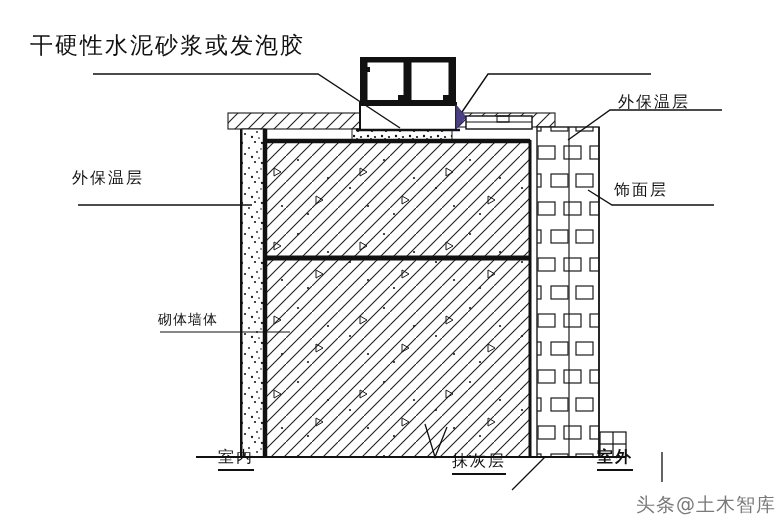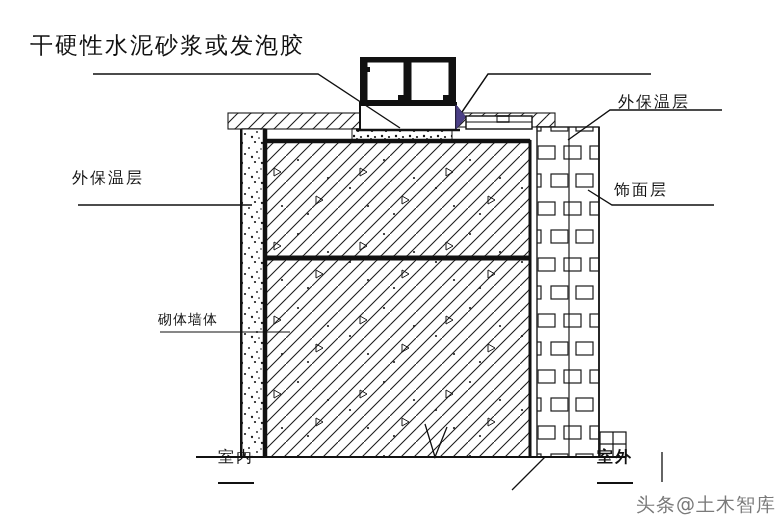--- a/index.html
+++ b/index.html
@@ -17,21 +17,21 @@
     color:#111111;
     font-family:"DejaVu Sans","Liberation Sans",sans-serif;
     font-weight:400;
     white-space:nowrap;
     letter-spacing:2px;
     user-select:none;
   }
   .lbl-lg{font-size:23px;}
   .lbl-md{font-size:16px;}
   .lbl-sm{font-size:14px;letter-spacing:1px;}
-  .underline{border-bottom:2px solid #111;padding-bottom:14px;}
+  .underline{border-bottom:2px solid #111;padding-bottom:1px;}
   .wm{
     position:absolute;
     color:#7a7a7a;
     font-size:19px;
     letter-spacing:1px;
     font-family:"DejaVu Sans","Liberation Sans",sans-serif;
     user-select:none;
   }
 </style>
 </head>
@@ -201,18 +201,19 @@
   <div class="lbl lbl-md" style="left:618px;top:92px;">外保温层</div>
 
   <div class="lbl lbl-md" style="left:72px;top:168px;">外保温层</div>
 
   <div class="lbl lbl-md" style="left:614px;top:180px;">饰面层</div>
 
   <div class="lbl lbl-sm" style="left:158px;top:311px;">砌体墙体</div>
 
   <div class="lbl lbl-md underline" style="left:218px;top:447px;">室内</div>
 
+  <div class="lbl lbl-md underline" style="left:452px;top:451px;">抹灰层</div>
 
   <div class="lbl lbl-md underline" style="left:597px;top:447px;font-weight:bold;">室外</div>
 
   <div class="wm" style="left:636px;top:492px;">头条@土木智库</div>
 
 </div>
 
 </body></html>

